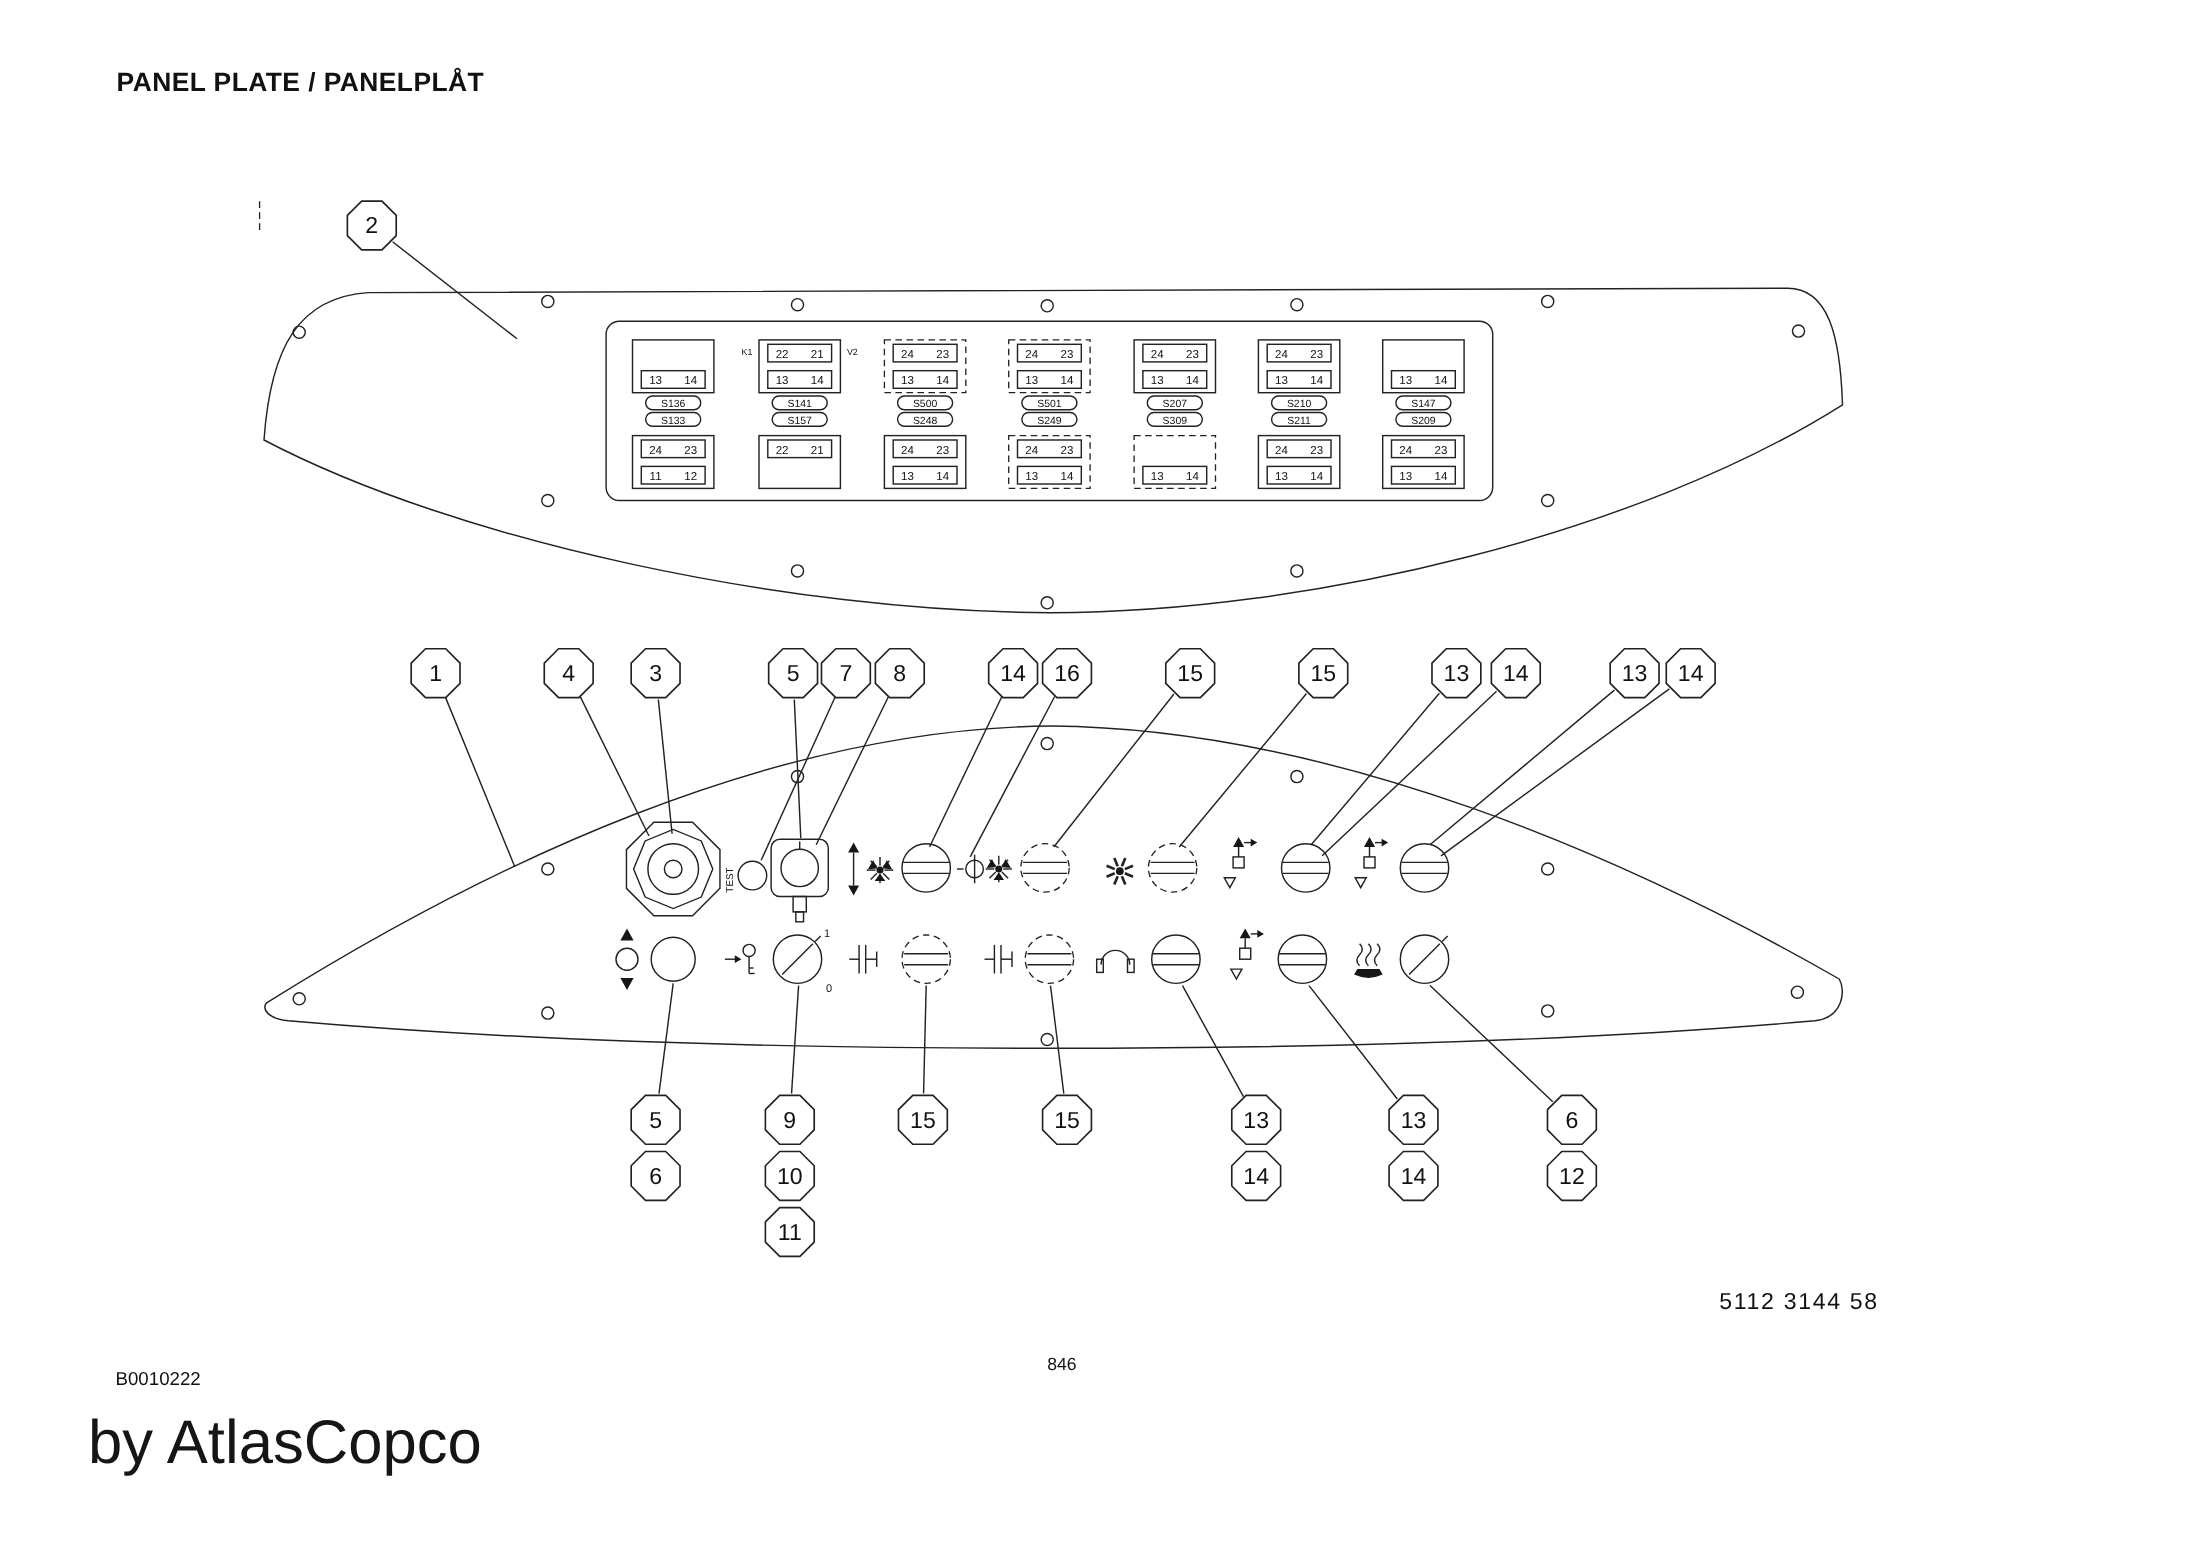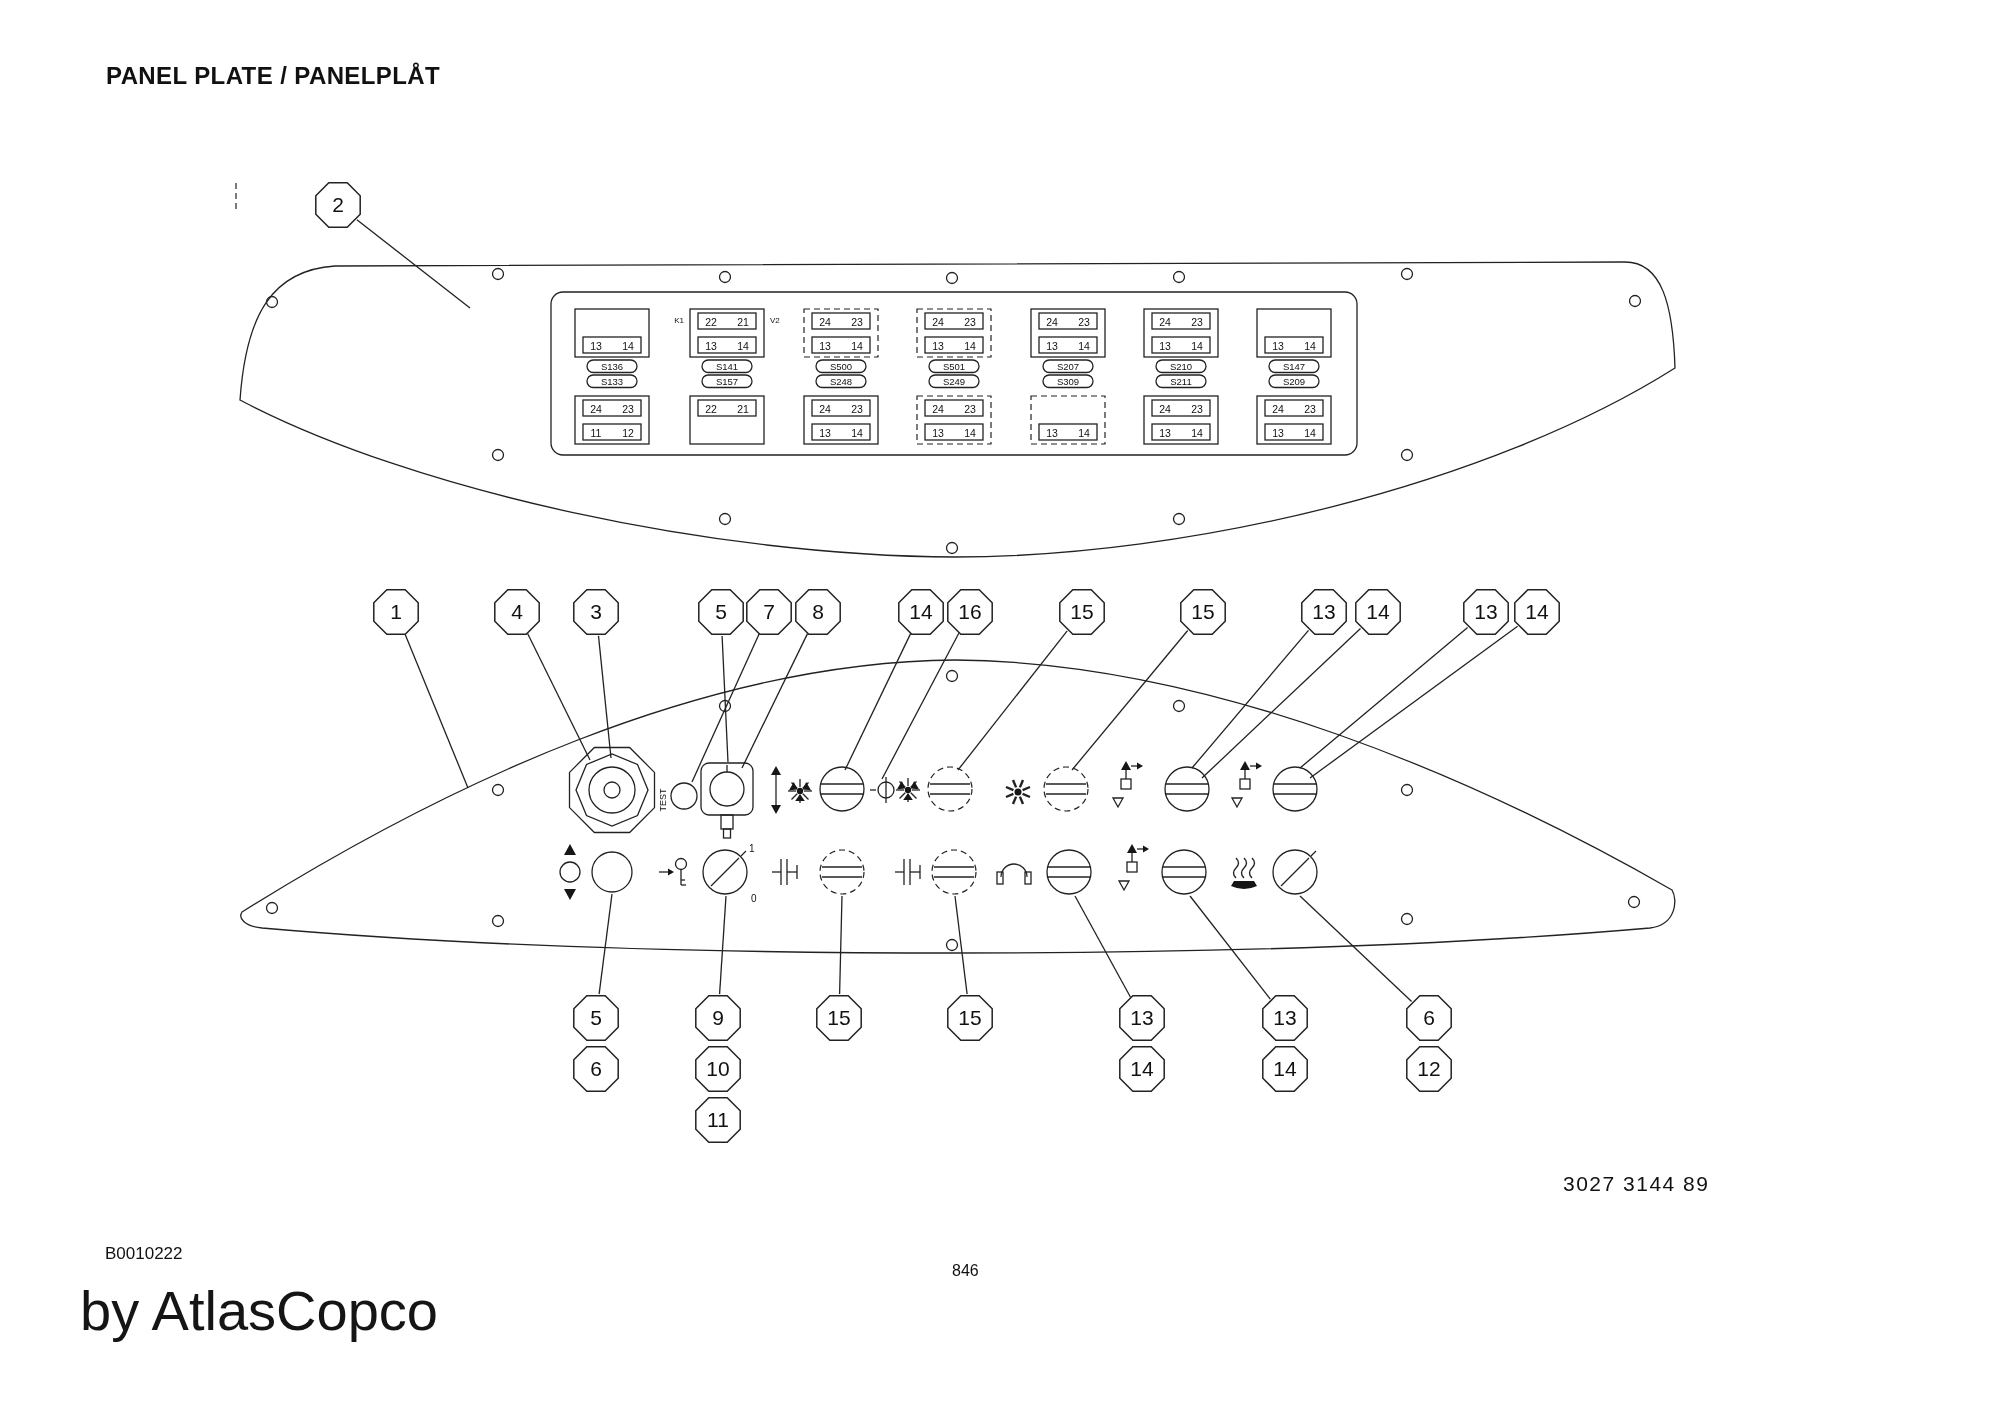--- a/index.html
+++ b/index.html
@@ -372,18 +372,18 @@
       <text x="1285" y="1025" font-size="21" text-anchor="middle">13</text>
       <polygon points="1307.2,1078.2 1294.2,1091.2 1275.8,1091.2 1262.8,1078.2 1262.8,1059.8 1275.8,1046.8 1294.2,1046.8 1307.2,1059.8" class="balloon"></polygon>
       <text x="1285" y="1076" font-size="21" text-anchor="middle">14</text>
       <line x1="1411.6" y1="1001.5" x2="1300" y2="896" class="ln"></line>
       <polygon points="1451.2,1027.2 1438.2,1040.2 1419.8,1040.2 1406.8,1027.2 1406.8,1008.8 1419.8,995.8 1438.2,995.8 1451.2,1008.8" class="balloon"></polygon>
       <text x="1429" y="1025" font-size="21" text-anchor="middle">6</text>
       <polygon points="1451.2,1078.2 1438.2,1091.2 1419.8,1091.2 1406.8,1078.2 1406.8,1059.8 1419.8,1046.8 1438.2,1046.8 1451.2,1059.8" class="balloon"></polygon>
       <text x="1429" y="1076" font-size="21" text-anchor="middle">12</text>
     </svg>
 
-  <div class="abs partnum" style="left:1563px;top:1172px">3027 3144 89</div>
+  <div class="abs partnum" style="left:1563px;top:1172px">5112 3144 58</div>
   <div class="abs doccode" style="left:105px;top:1244px">B0010222</div>
-  <div class="abs pagenum" style="left:952px;top:1262px">846</div>
+  <div class="abs pagenum" style="left:952px;top:1232px">846</div>
   <div class="abs watermark" style="left:80px;top:1278px">by AtlasCopco</div>
 
 </div>
 
 </body></html>

